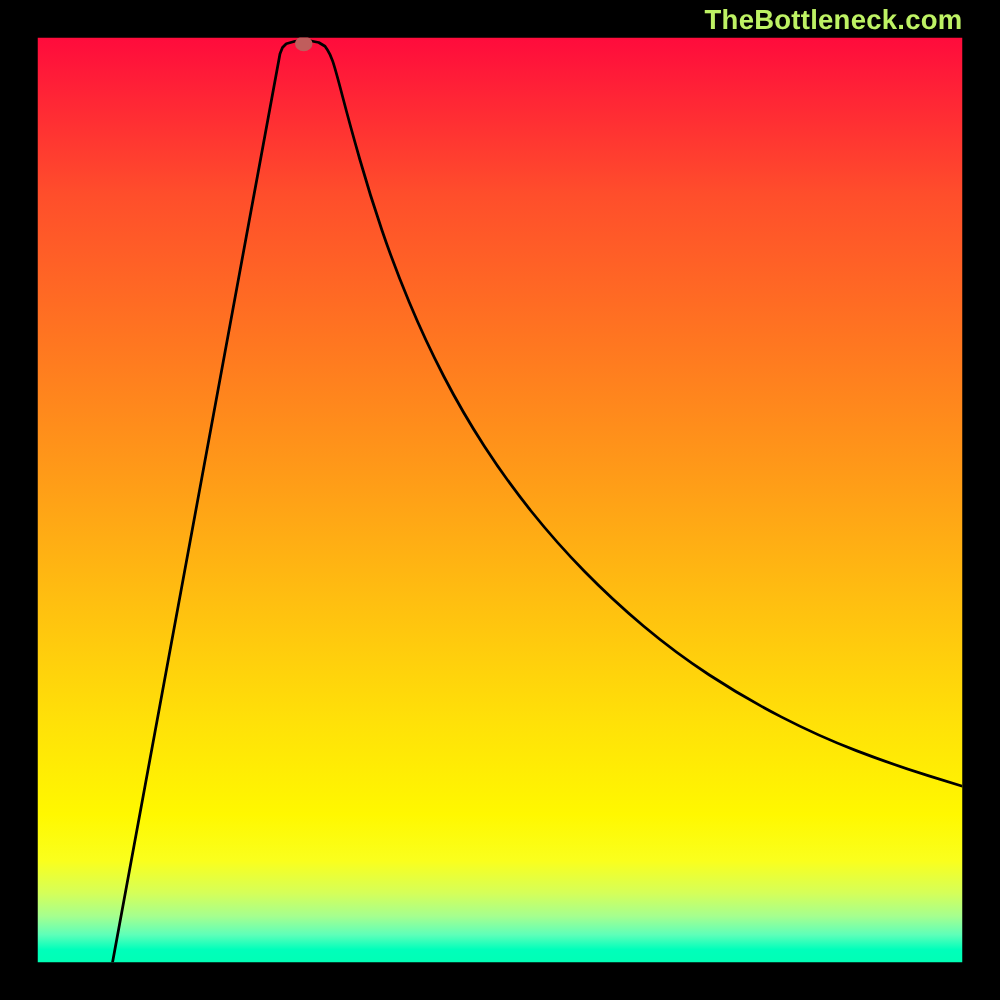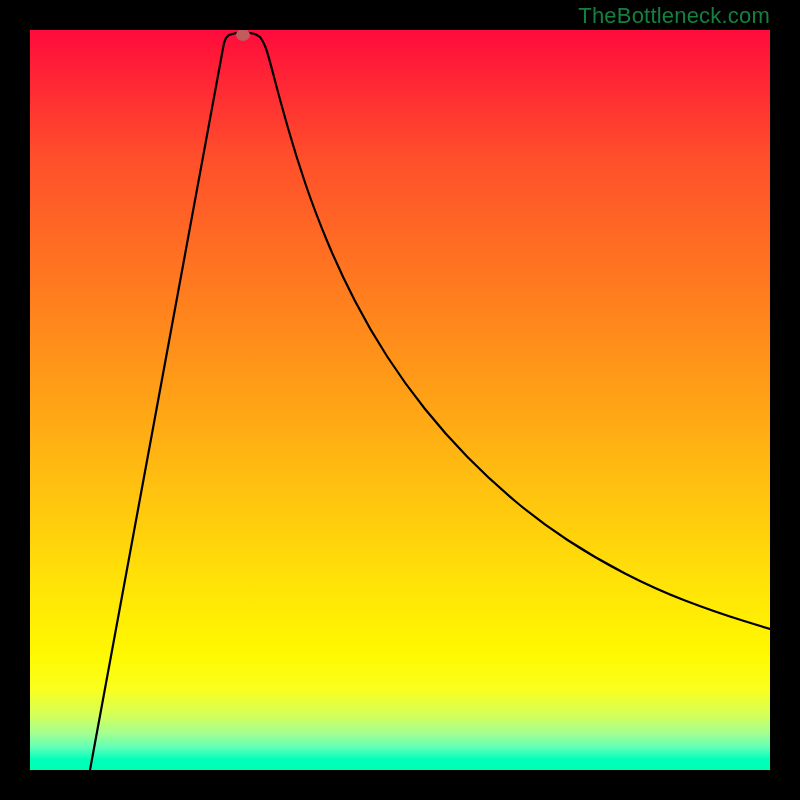--- a/index.html
+++ b/index.html
@@ -13,23 +13,23 @@
   .frame {
     position: relative;
     width: 800px;
     height: 800px;
     background: #000;
   }
   .watermark {
     position: absolute;
     top: 3px;
     right: 30px;
-    color: #15803d;
+    color: #bef264;
     font-size: 22px;
-    font-weight: 400;
+    font-weight: 700;
     letter-spacing: 0.2px;
     z-index: 10;
   }
   .plot {
     position: absolute;
     left: 30px;
     top: 30px;
     width: 740px;
     height: 740px;
     overflow: hidden;

